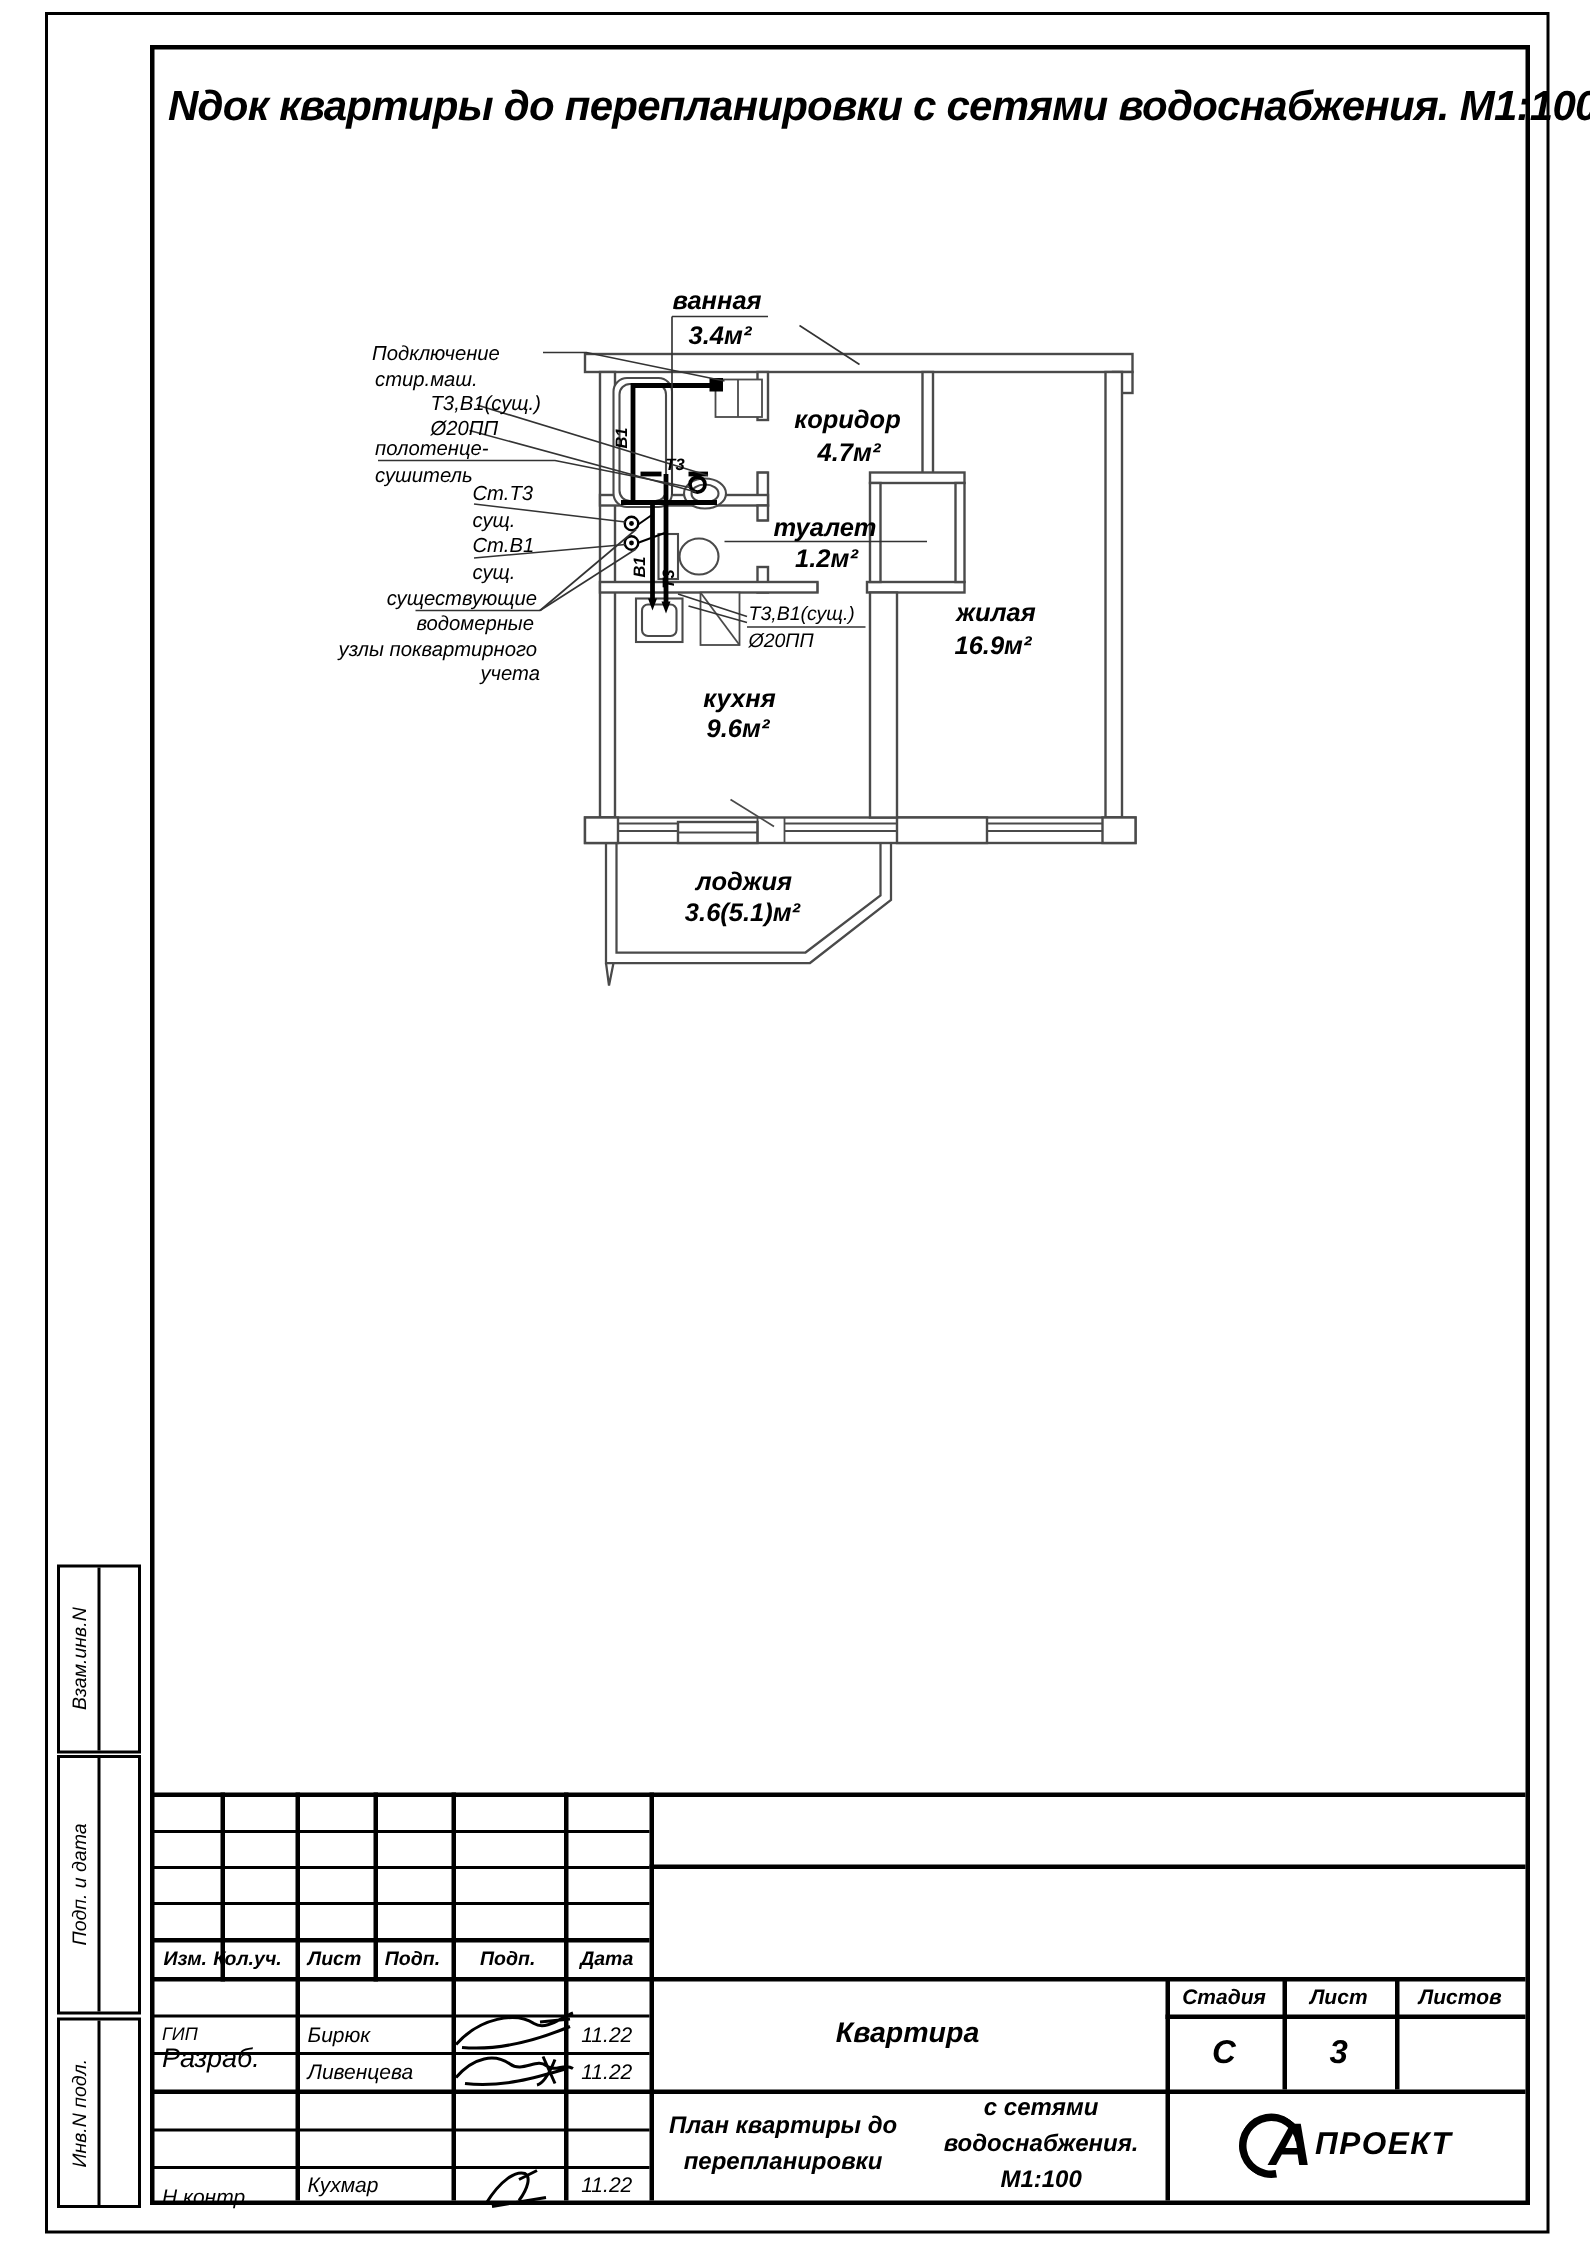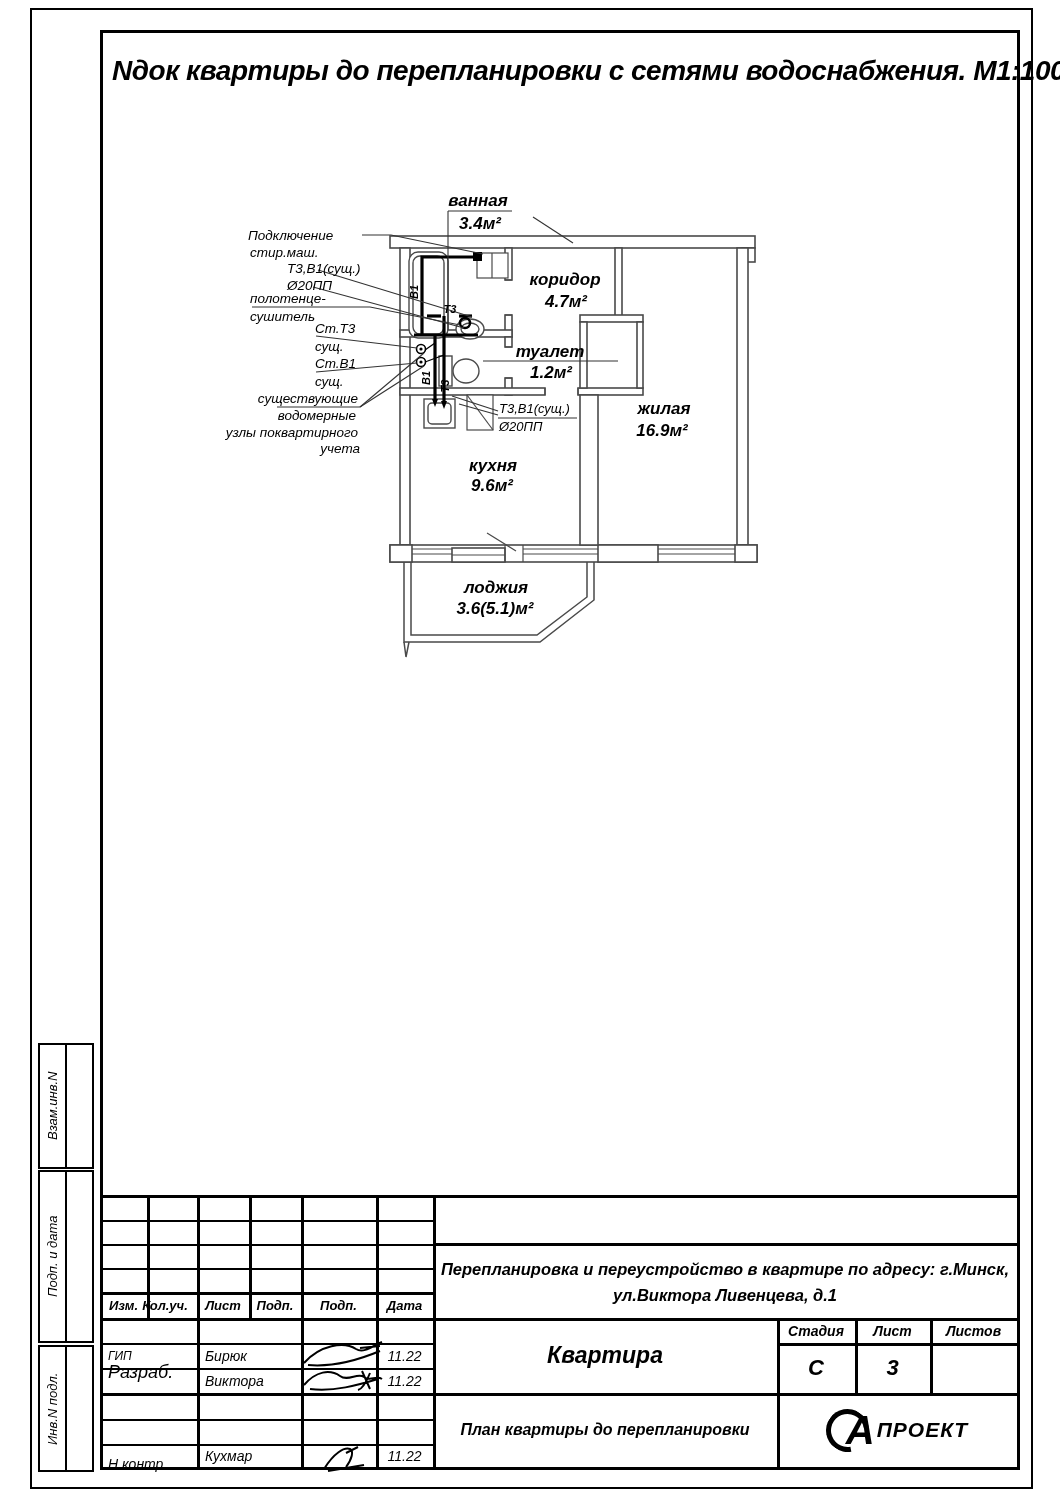--- a/index.html
+++ b/index.html
@@ -249,51 +249,48 @@
     <div class="cell hdr" style="left:47px;top:97px;width:36px;height:26px">Кол.уч.</div>
     <div class="cell hdr" style="left:97px;top:97px;width:52px;height:26px">Лист</div>
     <div class="cell hdr" style="left:149px;top:97px;width:52px;height:26px">Подп.</div>
     <div class="cell hdr" style="left:201px;top:97px;width:75px;height:26px">Подп.</div>
     <div class="cell hdr" style="left:276px;top:97px;width:57px;height:26px">Дата</div>
 
     <div class="cell cl" style="left:0;top:148px;width:115px;height:25px;font-size:12px">ГИП</div>
     <div class="cell cl" style="left:97px;top:148px;width:104px;height:25px;font-size:14px">Бирюк</div>
     <div class="cell" style="left:276px;top:148px;width:57px;height:25px;font-size:14px">11.22</div>
     <div class="cell cl" style="left:0;top:165px;width:97px;height:25px;font-size:18px">Разраб.</div>
-    <div class="cell cl" style="left:97px;top:173px;width:104px;height:25px;font-size:14px">Виктора</div>
+    <div class="cell cl" style="left:97px;top:173px;width:104px;height:25px;font-size:14px">Ливенцева</div>
     <div class="cell" style="left:276px;top:173px;width:57px;height:25px;font-size:14px">11.22</div>
     <div class="cell cl" style="left:0;top:249px;width:97px;height:39px;font-size:14px">Н.контр.</div>
     <div class="cell cl" style="left:97px;top:249px;width:96px;height:23px;font-size:14px">Кухмар</div>
     <div class="cell" style="left:276px;top:249px;width:57px;height:23px;font-size:14px">11.22</div>
 
     <svg class="sig" style="left:200px;top:144px" width="85" height="30" viewBox="0 0 85 30">
       <path d="M4,24 C20,6 44,2 56,10 C64,15 74,6 82,3 M8,26 C30,28 56,22 80,12 M60,9 L80,7" stroke="#000" stroke-width="2" fill="none"></path>
     </svg>
     <svg class="sig" style="left:200px;top:170px" width="85" height="28" viewBox="0 0 85 28">
       <path d="M4,20 C16,6 30,4 40,11 C48,17 58,7 64,12 C70,17 76,10 82,14 M10,24 C34,27 58,20 78,14 M62,6 L70,24 M70,8 C66,18 62,24 58,25" stroke="#000" stroke-width="2" fill="none"></path>
     </svg>
     <svg class="sig" style="left:214px;top:248px" width="60" height="30" viewBox="0 0 60 30">
       <path d="M10,26 C20,10 30,4 36,6 C40,8 38,16 32,24 M32,10 L44,4 M14,28 L50,22" stroke="#000" stroke-width="2" fill="none"></path>
     </svg>
 
-    <div class="cell" style="left:333px;top:51px;width:584px;height:72px;flex-direction:column;font-size:16.5px;font-weight:600;line-height:1.6">
-      <div>Перепланировка и переустройство в квартире по адресу: г.Минск,</div>
-      <div>ул.Виктора Ливенцева, д.1</div>
-    </div>
-    <div class="cell" style="left:333px;top:123px;width:344px;height:75px;font-size:23px;font-weight:600">Квартира</div>
+    <div class="cell" style="left:333px;top:123px;width:344px;height:75px;font-size:19px;font-weight:600">Квартира</div>
 
     <div class="cell hdr" style="left:677px;top:123px;width:78px;height:25px;font-size:14px">Стадия</div>
     <div class="cell hdr" style="left:755px;top:123px;width:75px;height:25px;font-size:14px">Лист</div>
     <div class="cell hdr" style="left:830px;top:123px;width:87px;height:25px;font-size:14px">Листов</div>
     <div class="cell big" style="left:677px;top:148px;width:78px;height:50px">С</div>
     <div class="cell big" style="left:755px;top:148px;width:75px;height:50px">3</div>
     <div class="cell big" style="left:830px;top:148px;width:87px;height:50px"></div>
 
     <div class="cell" style="left:333px;top:198px;width:344px;height:74px;flex-direction:row;font-size:16px;font-weight:600;line-height:1.5">
       <div>План квартиры до перепланировки</div>
+      <div>с сетями водоснабжения. М1:100</div>
     </div>
 
     <div class="cell logo" style="left:677px;top:198px;width:240px;height:74px">
       <div class="logo-arc"></div>
       <span class="logo-a">А</span>
       <span class="logo-text">ПРОЕКТ</span>
     </div>
   </div>
 </div>
 

